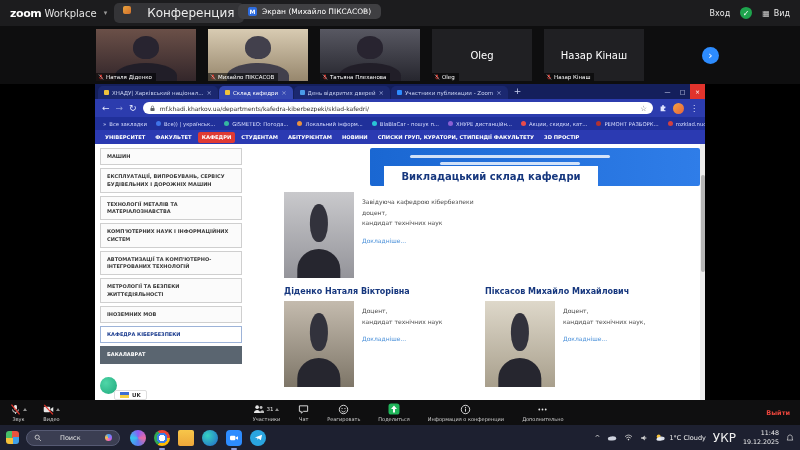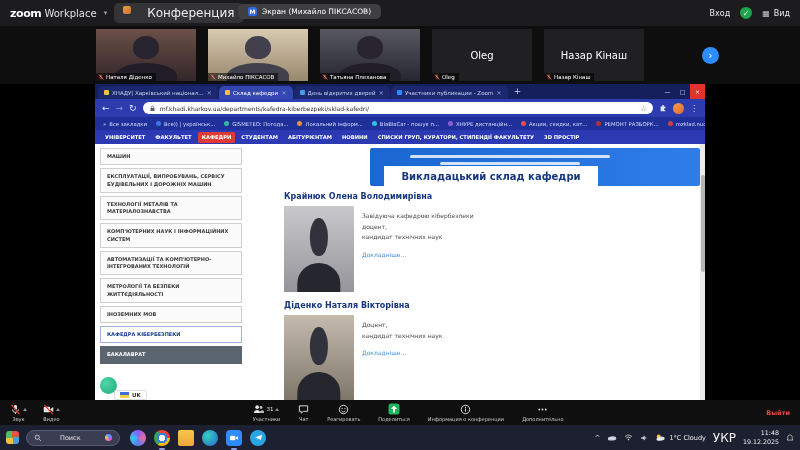--- a/index.html
+++ b/index.html
@@ -403,21 +403,20 @@
           <div class="banner">
             <span class="bline l1"></span>
             <span class="bline l2"></span>
             <div class="title-plate">
               <span class="page-title">Викладацький склад кафедри</span>
             </div>
           </div>
 
           <div class="staff">
             <div class="staff-card wide">
-              <div class="staff-name">Крайнюк Олена Володимирівна</div>
               <div class="staff-flex">
                 <div class="photo sil s1"></div>
                 <div class="staff-info">
                   <span class="staff-desc">Завідуюча кафедрою кібербезпеки
 доцент,
 кандидат технічних наук</span>
                   <span class="staff-more">Докладніше...</span>
                 </div>
               </div>
             </div>
@@ -427,20 +426,31 @@
                 <div class="staff-name">Діденко Наталя Вікторівна</div>
                 <div class="staff-flex">
                   <div class="photo sil s2"></div>
                   <div class="staff-info">
                     <span class="staff-desc">Доцент,
 кандидат технічних наук</span>
                     <span class="staff-more">Докладніше...</span>
                   </div>
                 </div>
               </div>
+              <div class="staff-card">
+                <div class="staff-name">Піксасов Михайло Михайлович</div>
+                <div class="staff-flex">
+                  <div class="photo sil s3"></div>
+                  <div class="staff-info">
+                    <span class="staff-desc">Доцент,
+кандидат технічних наук,</span>
+                    <span class="staff-more">Докладніше...</span>
+                  </div>
+                </div>
+              </div>
             </div>
           </div>
         </main>
       </div>
 
       <div class="scrollbar">
           <div class="scroll-thumb"></div>
         </div>
     </div>
   </div>

